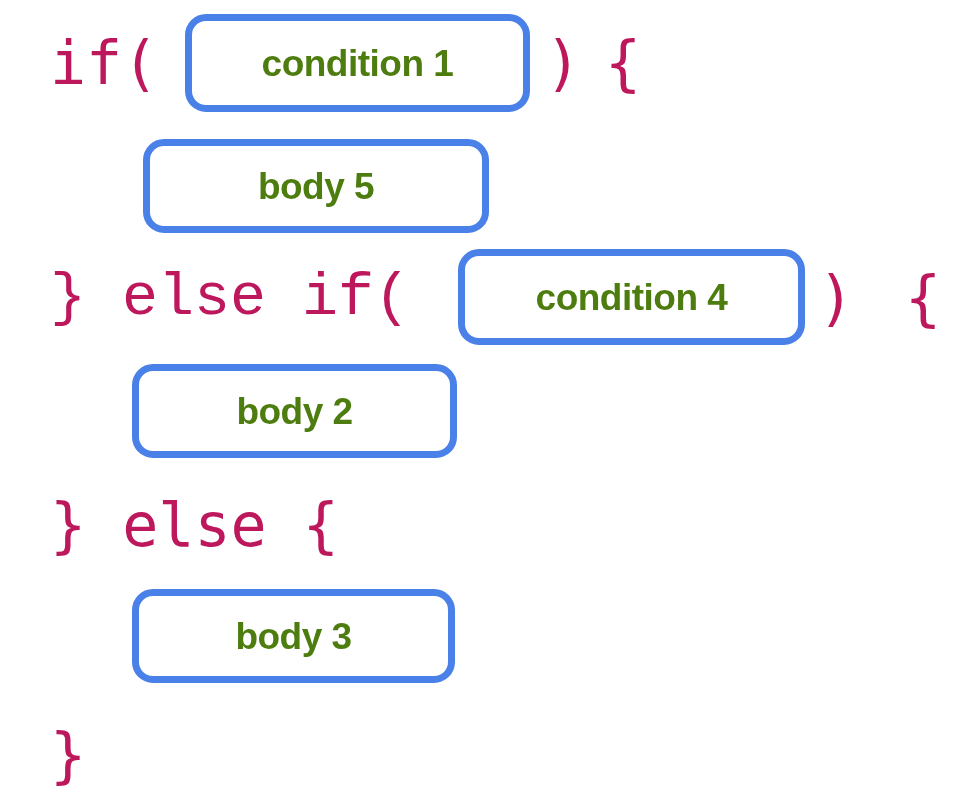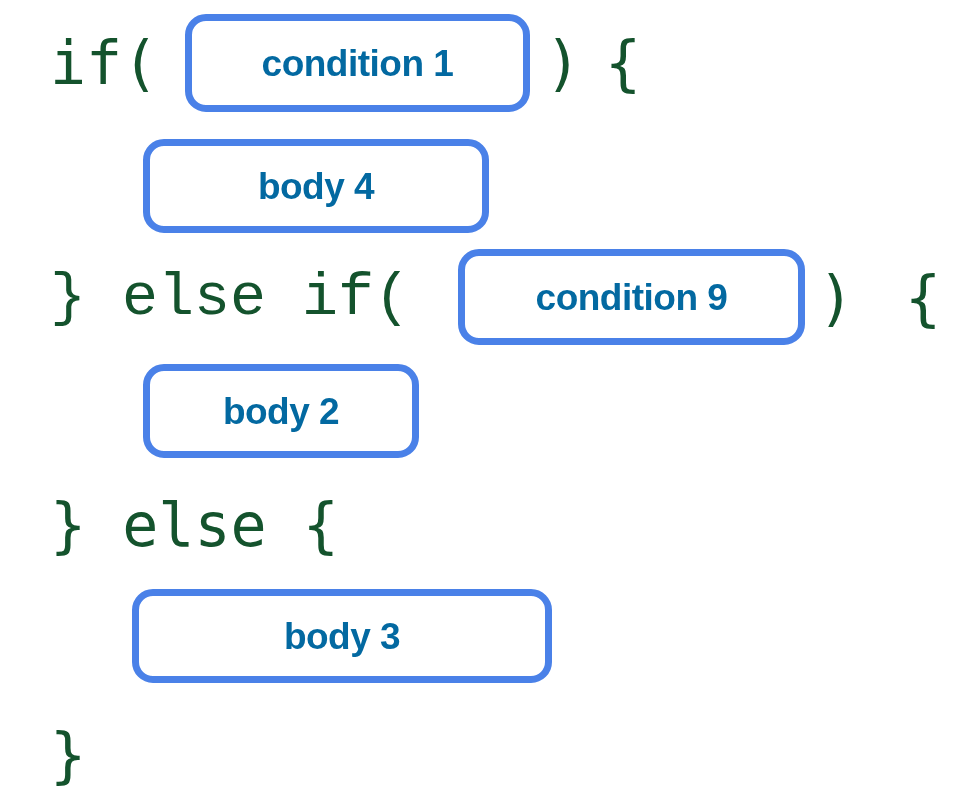--- a/index.html
+++ b/index.html
@@ -26,90 +26,90 @@
     background: #ffffff;
   }
 
   
   .code {
     position: absolute;
     font-family: "DejaVu Sans Mono", "Liberation Mono", monospace;
     font-size: 60px;
     line-height: 60px;
     font-weight: 400;
-    color: #14532d;
+    color: #be185d;
     white-space: pre;
     letter-spacing: 0px;
   }
 
   
   .slot {
     position: absolute;
     box-sizing: border-box;
     background: #ffffff;
     border: 7px solid #4a81e8;
     border-radius: 21px;
     display: flex;
     align-items: center;
     justify-content: center;
   }
   .slot-label {
     font-family: "Liberation Sans", sans-serif;
     font-size: 37px;
     font-weight: 700;
-    color: #0369a1;
+    color: #4d7c0f;
     letter-spacing: -0.5px;
     white-space: nowrap;
     line-height: 1;
   }
 
   
   #code-if            { left: 50px;  top: 33px; }
   #code-close-paren-1 { left: 545px; top: 33px; }
   #code-open-brace-1  { left: 605px; top: 33px; }
 
   #slot-condition-1   { left: 185px; top: 14px;  width: 345px; height: 98px; }
   #slot-body-1        { left: 143px; top: 139px; width: 346px; height: 94px; }
 
   #code-else-if       { left: 50px;  top: 268px; font-family: Liberation Mono, monospace; }
   #code-close-paren-2 { left: 818px; top: 268px; }
   #code-open-brace-2  { left: 905px; top: 268px; }
 
   #slot-condition-2   { left: 458px; top: 249px; width: 347px; height: 96px; }
-  #slot-body-2        { left: 132px; top: 364px; width: 276px; height: 94px; margin-left: 11px; }
+  #slot-body-2        { left: 132px; top: 364px; width: 325px; height: 94px; }
 
   #code-else          { left: 50px;  top: 495px; text-align: right; }
 
-  #slot-body-3        { left: 132px; top: 589px; width: 420px; height: 94px; text-align: center; }
+  #slot-body-3        { left: 132px; top: 589px; width: 323px; height: 94px; text-align: center; }
 
   #code-close-brace   { left: 50px;  top: 725px; }
 </style>
 </head>
 <body>
 
 <div id="canvas">
 
   <span class="code" id="code-if">if(</span>
 
   <div class="slot" id="slot-condition-1">
     <span class="slot-label">condition 1</span>
   </div>
 
   <span class="code" id="code-close-paren-1">)</span>
 
   <span class="code" id="code-open-brace-1">{</span>
 
   <div class="slot" id="slot-body-1">
-    <span class="slot-label">body 4</span>
+    <span class="slot-label">body 5</span>
   </div>
 
   <span class="code" id="code-else-if">} else if(</span>
 
   <div class="slot" id="slot-condition-2">
-    <span class="slot-label">condition 9</span>
+    <span class="slot-label">condition 4</span>
   </div>
 
   <span class="code" id="code-close-paren-2">)</span>
 
   <span class="code" id="code-open-brace-2">{</span>
 
   <div class="slot" id="slot-body-2">
     <span class="slot-label">body 2</span>
   </div>
 

